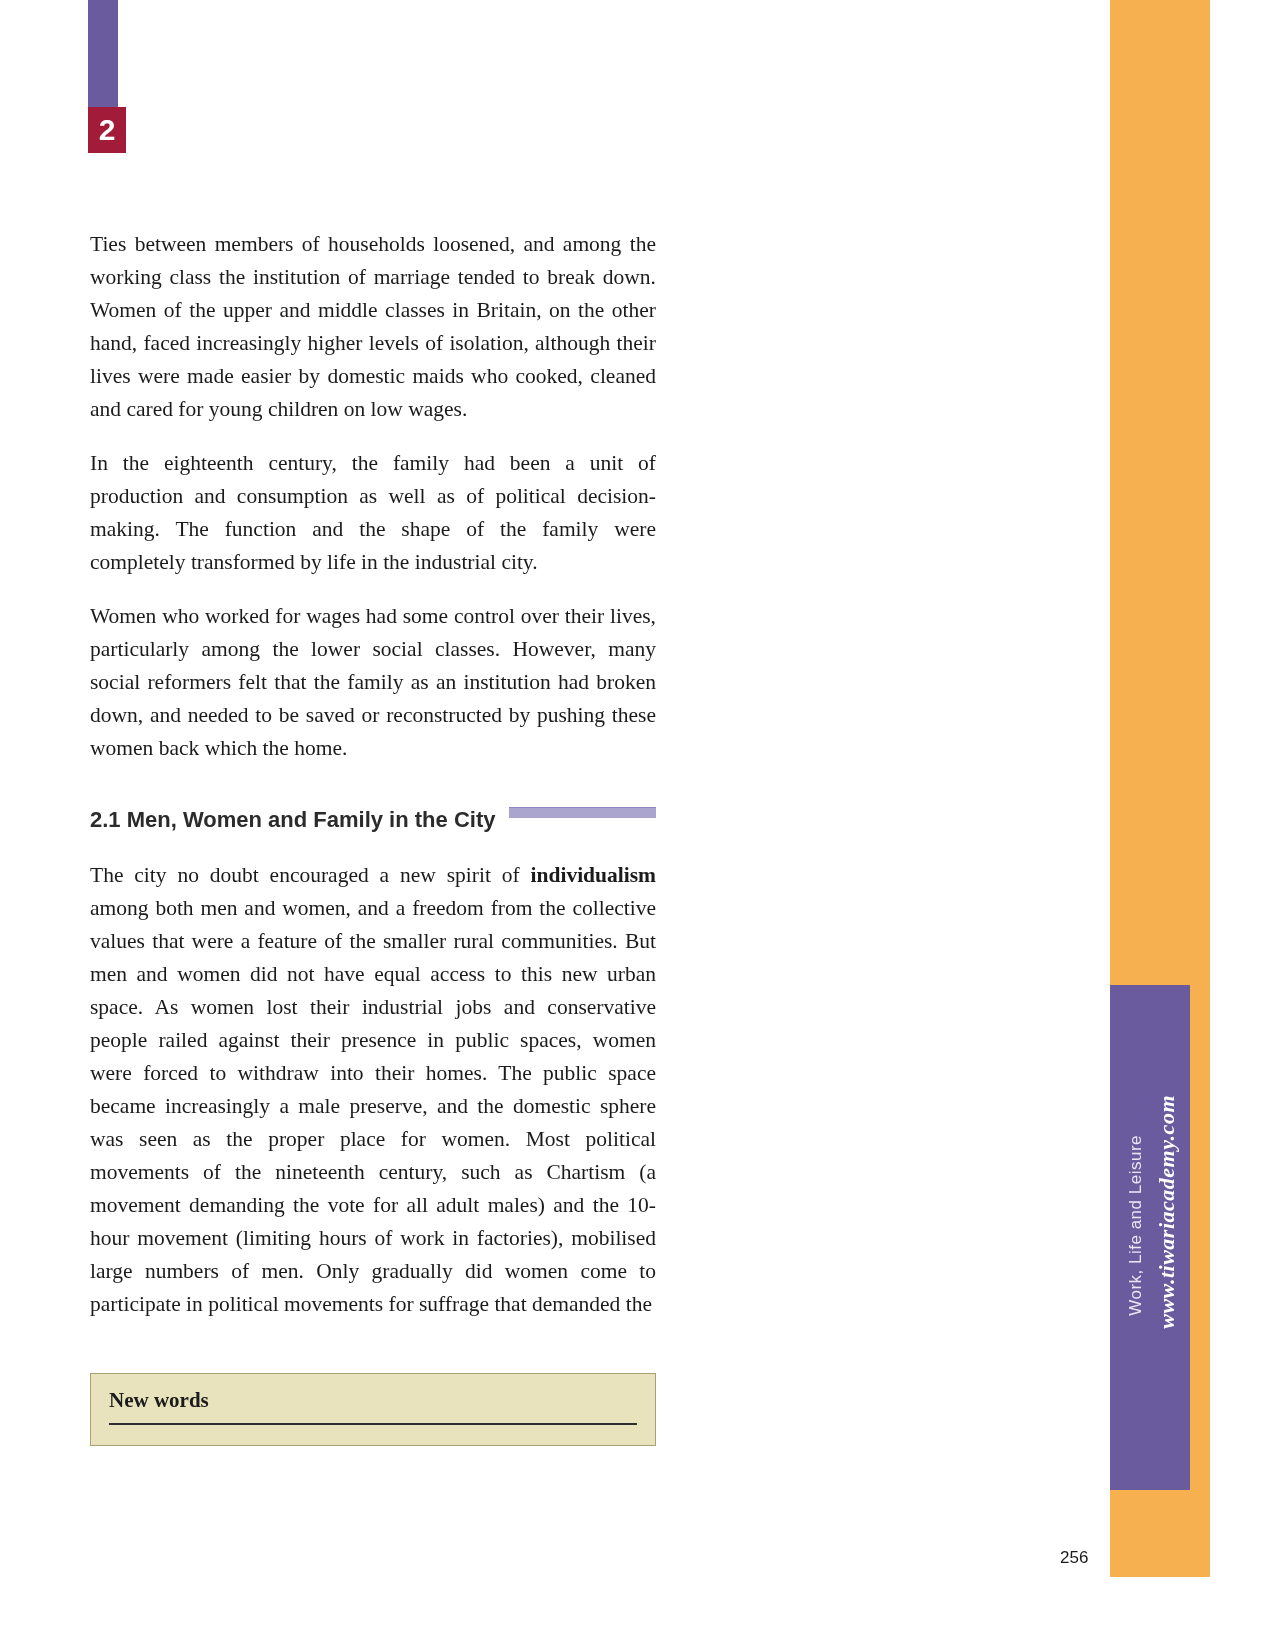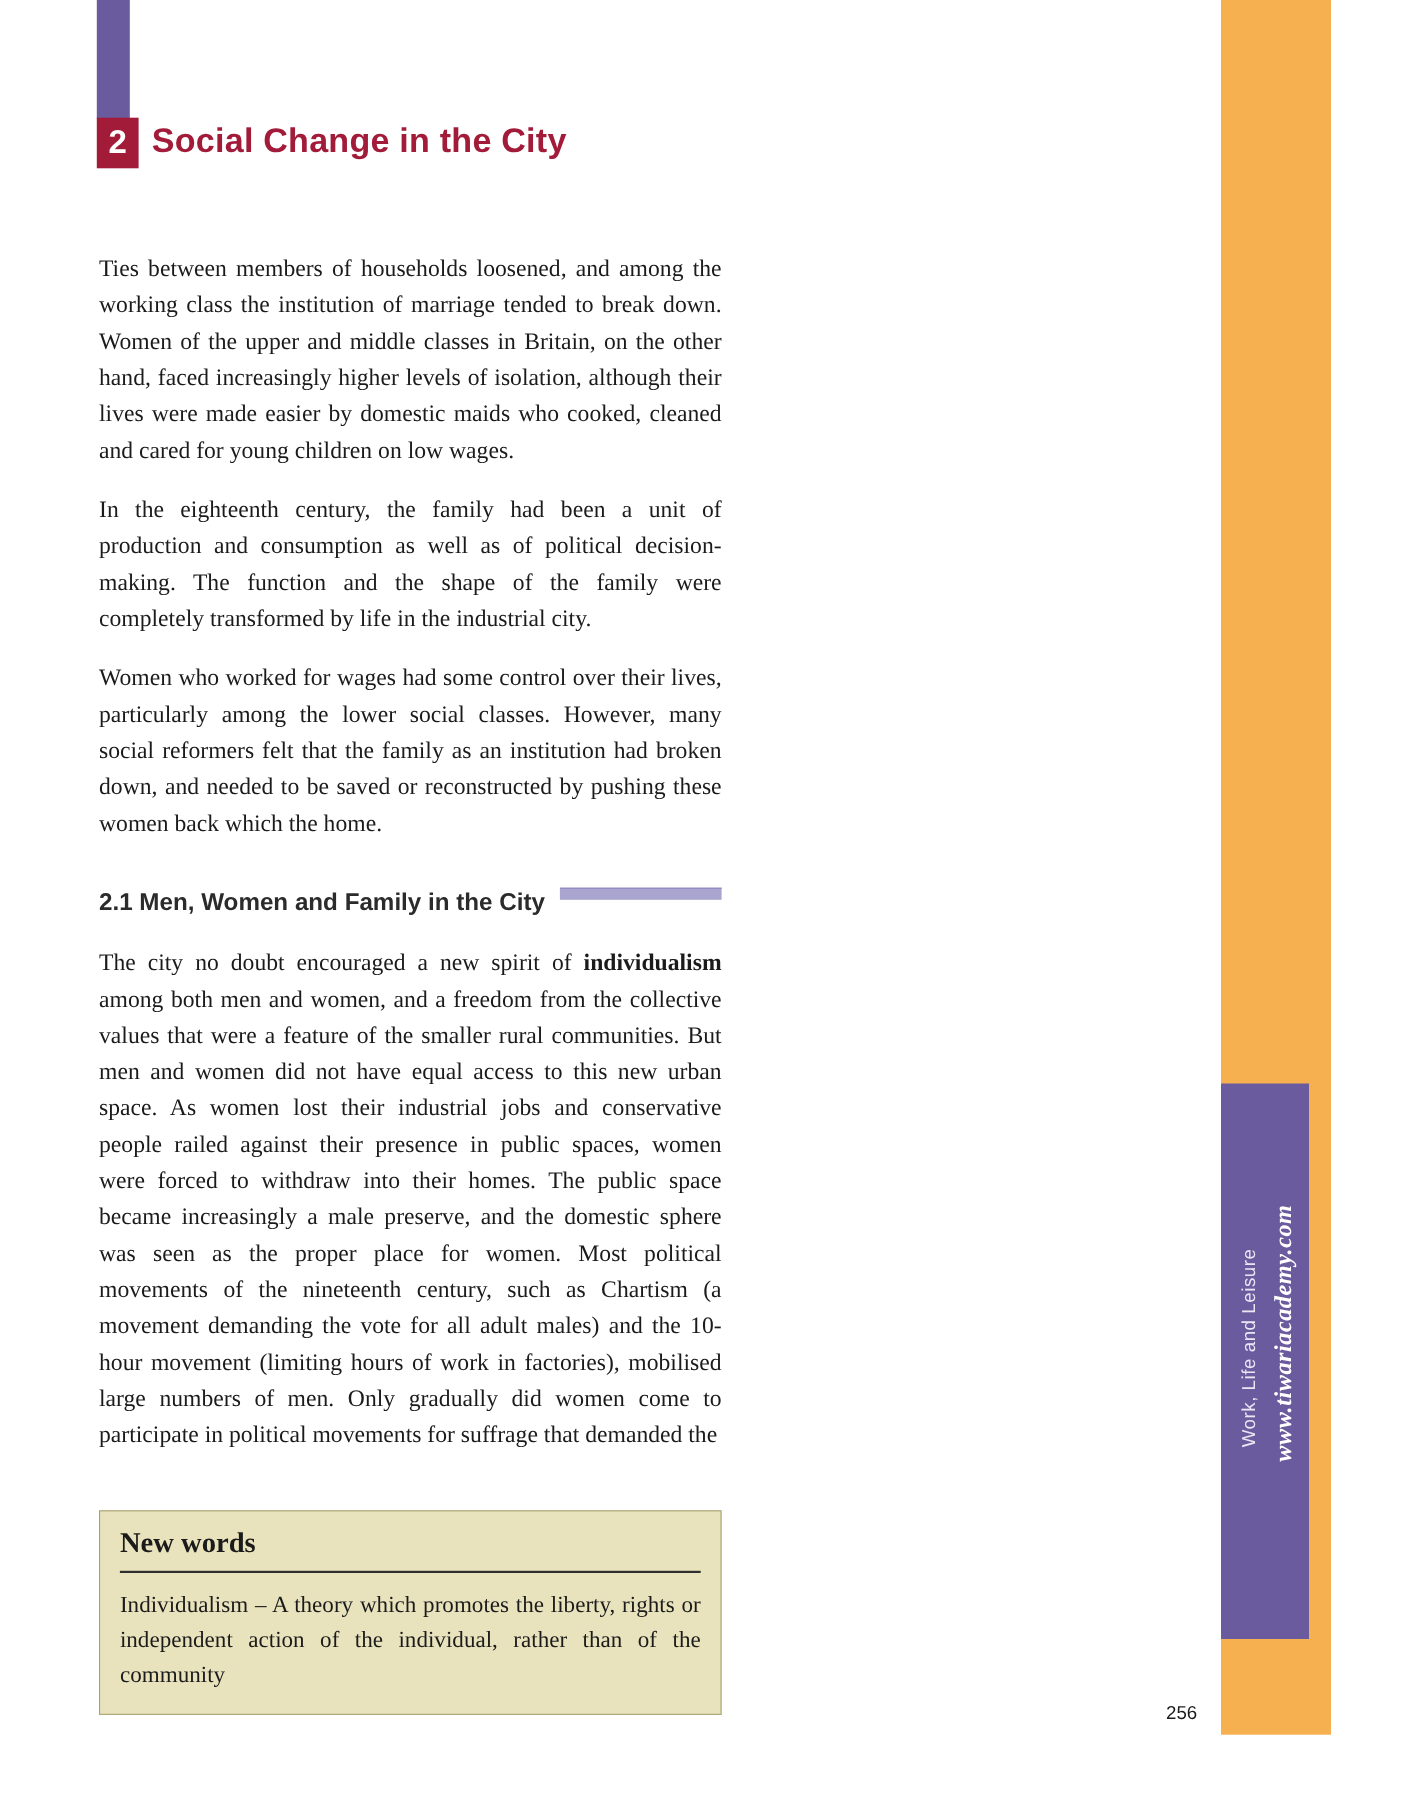--- a/index.html
+++ b/index.html
@@ -77,21 +77,21 @@
   }
 
   .new-words {
     margin-top: 52px;
     background: #E8E3BC;
     border: 1px solid #a8a272;
     padding: 14px 18px 20px 18px;
   }
   .new-words-title {
     font-weight: bold;
-    font-size: 26px;
+    font-size: 21px;
     color: #1b1b1b;
     padding-bottom: 10px;
     border-bottom: 2px solid #2e2e2e;
   }
   .new-words-def {
     margin: 12px 0 0 0;
     font-size: 21px;
     line-height: 32px;
     text-align: justify;
     color: #1b1b1b;
@@ -141,37 +141,35 @@
     color: #1b1b1b;
   }
 </style>
 </head>
 <body>
 
 <div class="page">
 
   <div class="left-accent"></div>
   <div class="chapter-number">2</div>
-  <h1 class="chapter-title">Social Change in the City</h1>
 
   <div class="content">
     <p class="body-par">Ties between members of households loosened, and among the working class the institution of marriage tended to break down. Women of the upper and middle classes in Britain, on the other hand, faced increasingly higher levels of isolation, although their lives were made easier by domestic maids who cooked, cleaned and cared for young children on low wages.</p>
     <p class="body-par">In the eighteenth century, the family had been a unit of production and consumption as well as of political decision-making. The function and the shape of the family were completely transformed by life in the industrial city.</p>
     <p class="body-par">Women who worked for wages had some control over their lives, particularly among the lower social classes.  However, many social reformers felt that the family as an institution had broken down, and needed to be saved or reconstructed by pushing these women back which the home.</p>
 
     <div class="section-heading">
       <span>2.1 Men, Women and Family in the City</span>
       <span class="heading-bar"></span>
     </div>
 
     <p class="body-par"><span>The city no doubt encouraged a new spirit of </span><strong>individualism</strong><span> among both men and women, and a freedom from the collective values that were a feature of the smaller rural communities. But men and women did not have equal access to this new urban space. As women lost their industrial jobs and conservative people railed against their presence in public spaces, women were forced to withdraw into their homes. The public space became increasingly a male preserve, and the domestic sphere was seen as the proper place for women. Most political movements of the nineteenth century, such as Chartism (a movement demanding the vote for all adult males) and the 10-hour movement (limiting hours of work in factories), mobilised large numbers of men. Only gradually did women come to participate in political movements for suffrage that demanded the</span></p>
 
     <div class="new-words">
       <div class="new-words-title">New words</div>
-      <p class="new-words-def">Individualism – A theory which promotes the liberty, rights or independent action of the individual, rather than of the community</p>
     </div>
   </div>
 
   <div class="orange-strip"></div>
   <div class="purple-block"></div>
   <span class="vtext vtext1">Work, Life and Leisure</span>
   <span class="vtext vtext2">www.tiwariacademy.com</span>
 
   <div class="page-number">256</div>
 

